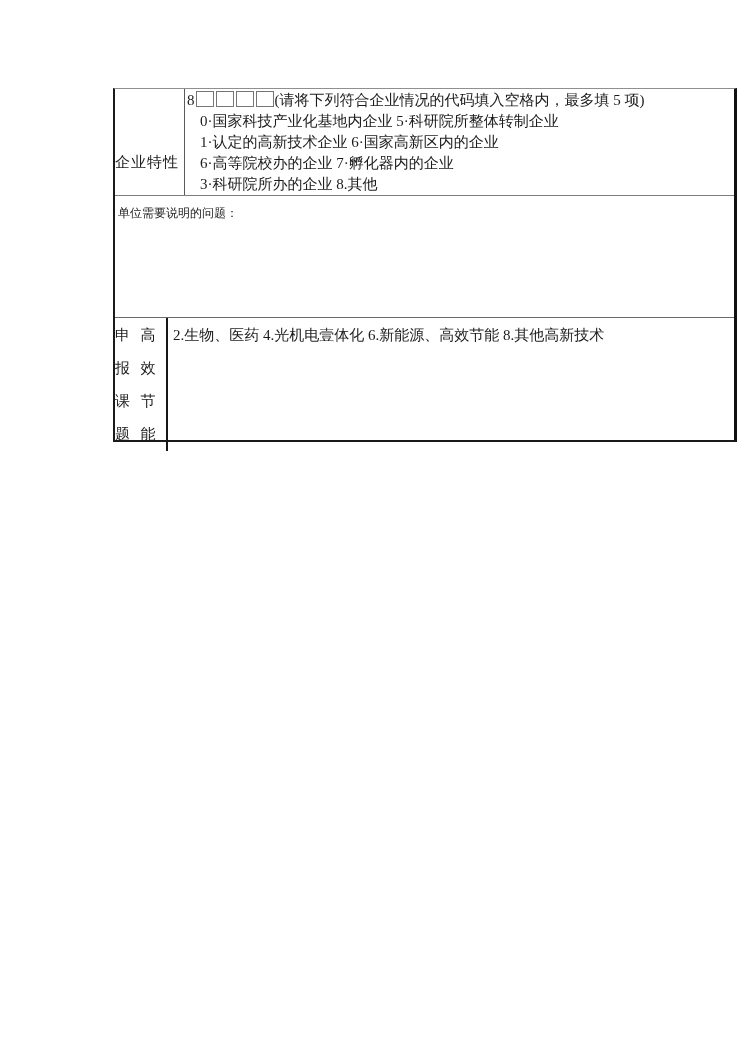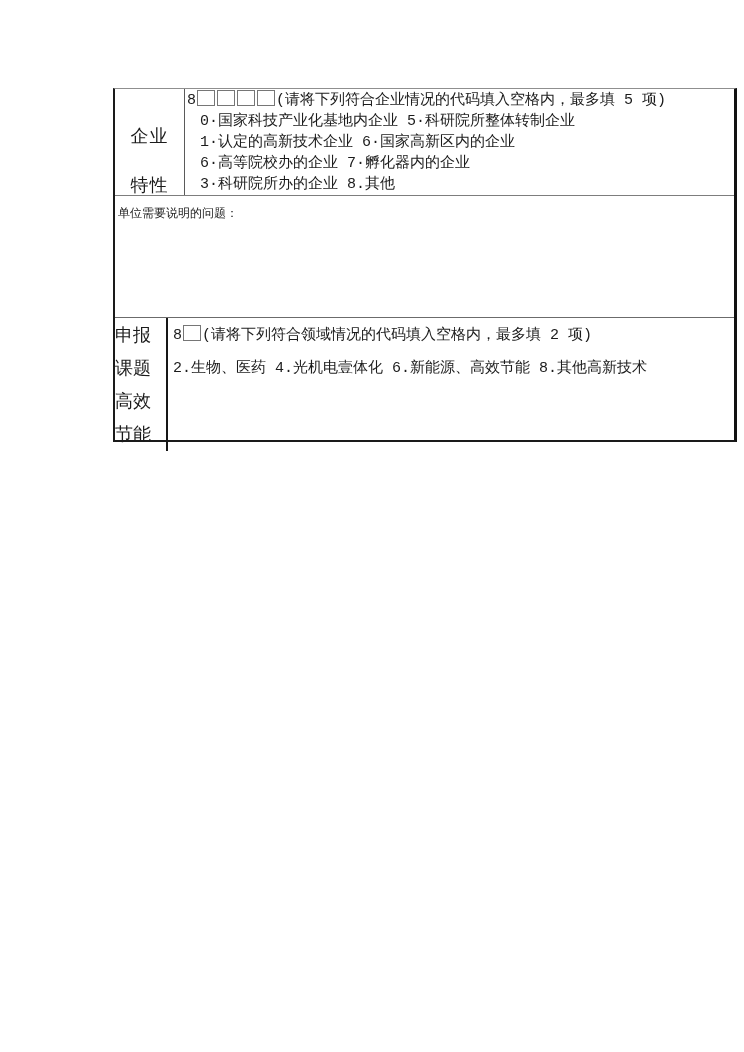--- a/index.html
+++ b/index.html
@@ -21,38 +21,38 @@
     border-right:3px solid #111111;
     display:flex;flex-direction:column;
     background:#ffffff;
   }
   .row{display:flex;box-sizing:border-box;}
   .row-enterprise{height:128px;border-bottom:1px solid #7d7d7d;}
   .row-remarks{height:127px;border-bottom:1px solid #6b6b6b;display:block;}
   .row-field{flex:1;}
   .label-cell{
     box-sizing:border-box;
-    display:flex;flex-direction:column;align-items:center;
-    font-size:18px;letter-spacing:1px;
+    display:flex;align-items:center;
+    font-size:15px;letter-spacing:1px;
   }
   .enterprise-label{
     width:70px;
     border-right:1px solid #5a5a5a;
     padding-top:39px;row-gap:33px;line-height:16px;
   }
   .field-label{
     width:53px;
     border-right:2px solid #161616;
     padding-top:1px;line-height:33px;letter-spacing:0;
   }
   .content-cell{flex:1;font-size:15px;box-sizing:border-box;}
   .enterprise-content{padding:1px 2px 0 2px;line-height:21px;}
   .enterprise-content .option{padding-left:13px;}
   .field-content{padding:1px 2px 0 5px;line-height:33px;}
-  .line{white-space:nowrap;font-family:Liberation Mono, monospace;}
+  .line{white-space:nowrap;}
   .code-prefix{font-size:15px;}
   .code-boxes{display:inline-block;}
   .code-box{
     display:inline-block;width:16px;height:14px;
     border:1px solid #767676;background:#ffffff;
     vertical-align:-2px;margin:0 1px;
   }
   .remarks-label{font-size:12px;padding:9px 0 0 3px;line-height:17px;}
   .remarks-area{height:95px;}
 </style>
@@ -82,21 +82,18 @@
       <div class="remarks-label">单位需要说明的问题：</div>
       <div class="remarks-area"></div>
     </div>
 
     <div class="row row-field">
       <div class="label-cell field-label">
         <span>申报课题</span>
         <span>高效节能</span>
       </div>
       <div class="content-cell field-content">
-        <div class="line">
-          <span class="code-prefix">8</span><span class="code-boxes"><span class="code-box"></span></span><span>(请将下列符合领域情况的代码填入空格内，最多填 2 项)</span>
-        </div>
         <div class="line option">2.生物、医药 4.光机电壹体化 6.新能源、高效节能 8.其他高新技术</div>
       </div>
     </div>
 
   </div>
 </div>
 
 </body></html>

